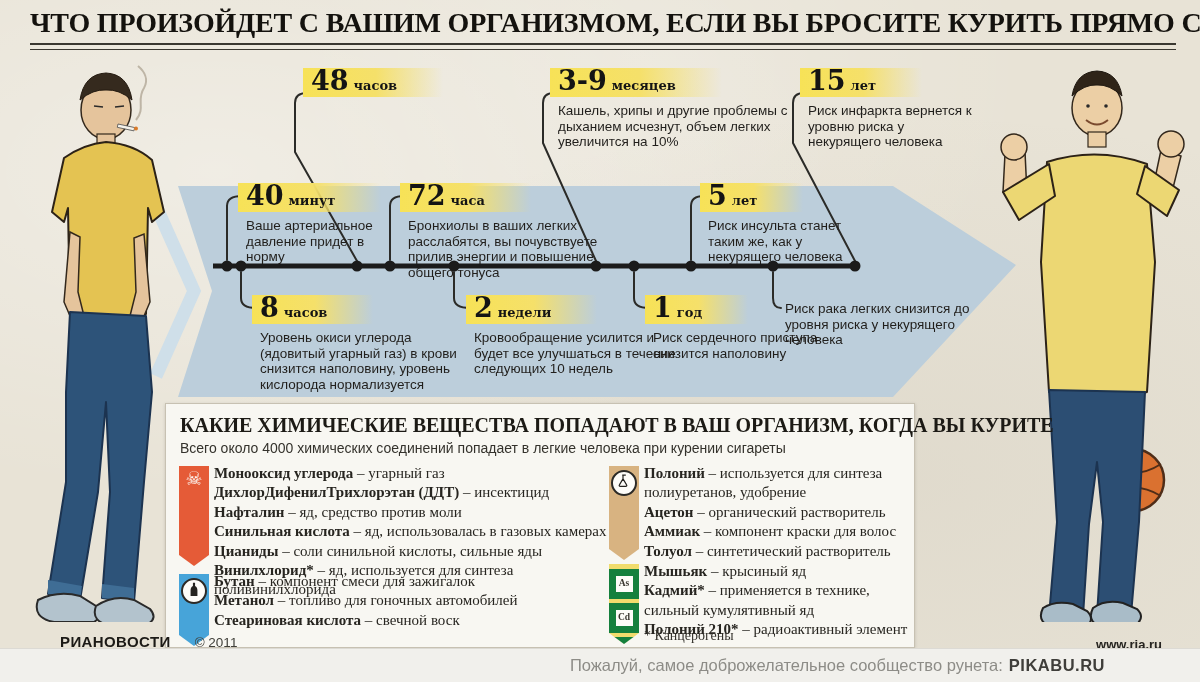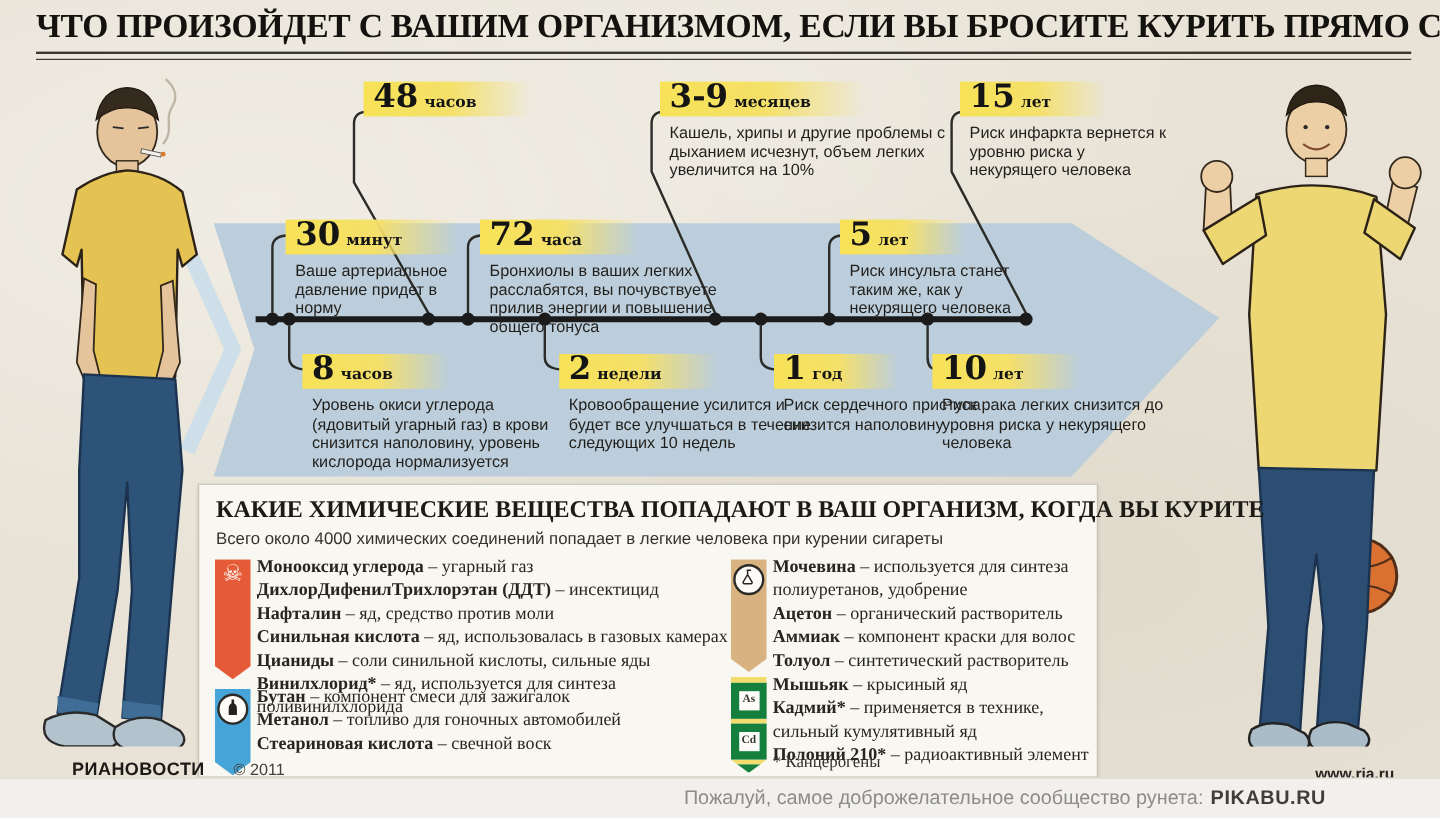--- a/index.html
+++ b/index.html
@@ -88,21 +88,21 @@
       <circle cx="454" cy="266" r="5.5"></circle>
         <circle cx="596" cy="266" r="5.5"></circle>
       <circle cx="634" cy="266" r="5.5"></circle>
         <circle cx="691" cy="266" r="5.5"></circle>
       <circle cx="773" cy="266" r="5.5"></circle>
         <circle cx="855" cy="266" r="5.5"></circle>
     </g>
   </svg>
 
   <div class="ms" style="left:246px;top:183px;width:135px;">
-    <div class="ms-tag"><span class="ms-num">30</span><span class="ms-unit">минут</span></div>
+    <div class="ms-tag"><span class="ms-num">40</span><span class="ms-unit">минут</span></div>
     <p class="ms-desc">Ваше артериальное давление придет в норму</p>
   </div>
   <div class="ms" style="left:260px;top:295px;width:200px;">
     <div class="ms-tag"><span class="ms-num">8</span><span class="ms-unit">часов</span></div>
     <p class="ms-desc">Уровень окиси углерода (ядовитый угарный газ) в крови снизится наполовину, уровень кислорода нормализуется</p>
   </div>
   <div class="ms" style="left:311px;top:68px;width:245px;">
     <div class="ms-tag"><span class="ms-num">48</span><span class="ms-unit">часов</span></div>
   </div>
   <div class="ms" style="left:408px;top:183px;width:225px;">
@@ -119,21 +119,20 @@
   </div>
   <div class="ms" style="left:653px;top:295px;width:165px;">
     <div class="ms-tag"><span class="ms-num">1</span><span class="ms-unit">год</span></div>
     <p class="ms-desc">Риск сердечного приступа снизится наполовину</p>
   </div>
   <div class="ms" style="left:708px;top:183px;width:160px;">
     <div class="ms-tag"><span class="ms-num">5</span><span class="ms-unit">лет</span></div>
     <p class="ms-desc">Риск инсульта станет таким же, как у некурящего человека</p>
   </div>
   <div class="ms" style="left:785px;top:295px;width:205px;">
-    <div class="ms-tag"><span class="ms-num">10</span><span class="ms-unit">лет</span></div>
     <p class="ms-desc">Риск рака легких снизится до уровня риска у некурящего человека</p>
   </div>
   <div class="ms" style="left:808px;top:68px;width:165px;">
     <div class="ms-tag"><span class="ms-num">15</span><span class="ms-unit">лет</span></div>
     <p class="ms-desc">Риск инфаркта вернется к уровню риска у некурящего человека</p>
   </div>
 
   <svg class="svg-abs" style="left:18px;top:62px;" width="180" height="560" viewBox="0 0 180 560">
     <path d="M118,58 C128,46 118,38 126,26 C131,17 126,9 120,4" stroke="#b5ac9b" stroke-width="2" fill="none" opacity=".85"></path>
     <ellipse cx="88" cy="48" rx="25" ry="29" fill="#e5c49c" stroke="#33281c" stroke-width="1.5"></ellipse>
@@ -199,21 +198,21 @@
       <div class="chem-line"><span class="nm">Метанол</span><span class="ds">топливо для гоночных автомобилей</span></div>
       <div class="chem-line"><span class="nm">Стеариновая кислота</span><span class="ds">свечной воск</span></div>
     </div>
 
     <div class="banner" style="left:443px;top:62px;height:94px;background:#d8b381;">
       <span class="circ"><svg width="14" height="14" viewBox="0 0 14 14" style="margin-top:2px;">
             <path d="M5.2,1.2 h3.6 M6,1.2 v3.6 l3.6,6 a1,1 0 0 1 -.9,1.6 h-5.4 a1,1 0 0 1 -.9,-1.6 l3.6,-6 v-3.6" fill="none" stroke="#25231f" stroke-width="1.2"></path>
           </svg></span>
     </div>
     <div class="chem-list" style="left:478px;top:60px;width:265px;">
-      <div class="chem-line"><span class="nm">Мочевина</span><span class="ds">используется для синтеза полиуретанов, удобрение</span></div>
+      <div class="chem-line"><span class="nm">Полоний</span><span class="ds">используется для синтеза полиуретанов, удобрение</span></div>
       <div class="chem-line"><span class="nm">Ацетон</span><span class="ds">органический растворитель</span></div>
       <div class="chem-line"><span class="nm">Аммиак</span><span class="ds">компонент краски для волос</span></div>
       <div class="chem-line"><span class="nm">Толуол</span><span class="ds">синтетический растворитель</span></div>
     </div>
 
     <div class="banner" style="left:443px;top:160px;height:80px;background:#f1dc6d;">
       <div class="tiles">
         <div class="tile">As</div>
         <div class="tile">Cd</div>
         <div class="tile">Po</div>

